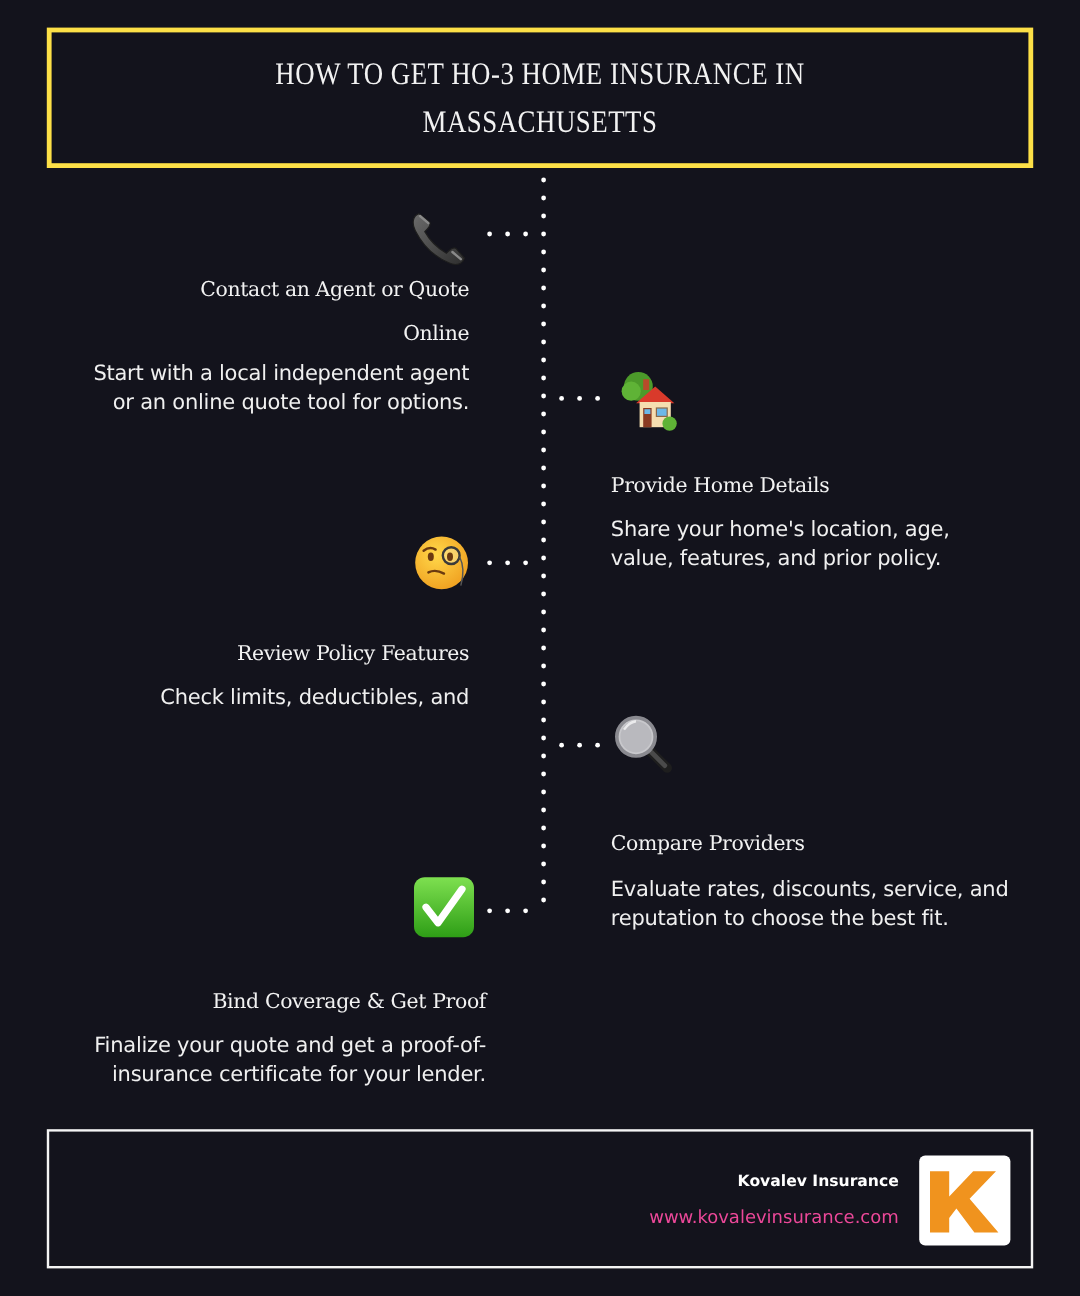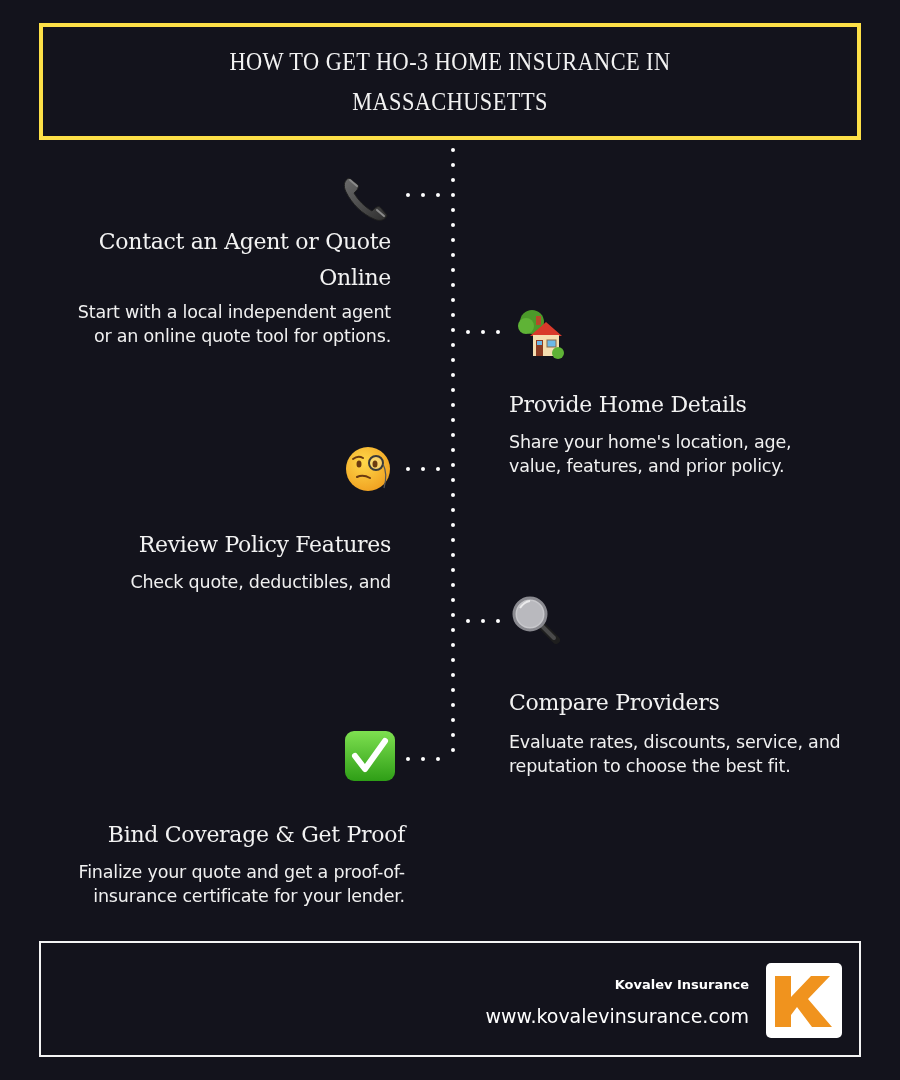--- a/index.html
+++ b/index.html
@@ -20,21 +20,21 @@
 
   .dot { position: absolute; width: 4px; height: 4px; border-radius: 50%; background: #ffffff; }
 
   .icon {
     position: absolute; width: 52px; height: 52px;
     display: flex; align-items: center; justify-content: center;
   }
 
   .step-title {
     position: absolute; font-family: "DejaVu Serif", serif;
-    font-size: 22px; line-height: 36px; color: #f2f2f2;
+    font-size: 17px; line-height: 36px; color: #f2f2f2;
     letter-spacing: -0.3px;
   }
   .step-desc {
     position: absolute; font-family: "DejaVu Sans", sans-serif;
     font-size: 17.5px; line-height: 24px; color: #f0f0f0;
     letter-spacing: -0.2px;
   }
   .left { text-align: right; }
   .right { text-align: left; }
 
@@ -43,21 +43,21 @@
     border: 2px solid #f4f4f4;
   }
   .brand-name {
     position: absolute; right: 110px; top: 34px;
     font-family: "DejaVu Sans", sans-serif; font-weight: bold;
     font-size: 13px; color: #ffffff; text-align: right;
   }
   .brand-url {
     position: absolute; right: 110px; top: 62px;
     font-family: "DejaVu Sans", sans-serif;
-    font-size: 19px; color: #ffffff; text-align: right;
+    font-size: 15px; color: #ec4899; text-align: right;
   }
   .logo {
     position: absolute; left: 725px; top: 20px; width: 76px; height: 75px;
     background: #ffffff; border-radius: 5px;
   }
 </style>
 </head>
 <body>
 
 <div class="title-box">
@@ -183,21 +183,21 @@
     <circle cx="32" cy="19" r="7" fill="#f9e7a0" fill-opacity="0.5" stroke="#3a3a3a" stroke-width="2"></circle>
     <ellipse cx="31" cy="20" rx="2.5" ry="3.5" fill="#6b3a10"></ellipse>
     <path d="M13 33 Q19 30 26 34" stroke="#6b3a10" stroke-width="2" fill="none" stroke-linecap="round"></path>
     <path d="M39 20 Q44 30 40 44" stroke="#555" stroke-width="1.2" fill="none"></path>
   </svg>
 </div>
 <div class="step-title left" style="right:509px; top:527px; width:360px;">
   <div>Review Policy Features</div>
 </div>
 <div class="step-desc left" style="right:509px; top:570px; width:380px;">
-  <div>Check quote, deductibles, and</div>
+  <div>Check limits, deductibles, and</div>
 </div>
 
 <div class="icon" style="left:510px; top:594px;">
   <svg width="52" height="52" viewBox="0 0 52 52">
     <line x1="30" y1="30" x2="46" y2="46" stroke="#1e1e1e" stroke-width="8" stroke-linecap="round"></line>
     <line x1="30" y1="30" x2="44" y2="44" stroke="#4a4a4a" stroke-width="4" stroke-linecap="round"></line>
     <circle cx="20" cy="20" r="16" fill="#c8c8cc" stroke="#8a8a90" stroke-width="3"></circle>
     <circle cx="20" cy="20" r="13" fill="#b9b9be"></circle>
     <path d="M10 14 Q14 8 20 7" stroke="#ffffff" stroke-width="2" fill="none" stroke-opacity="0.7"></path>
   </svg>

